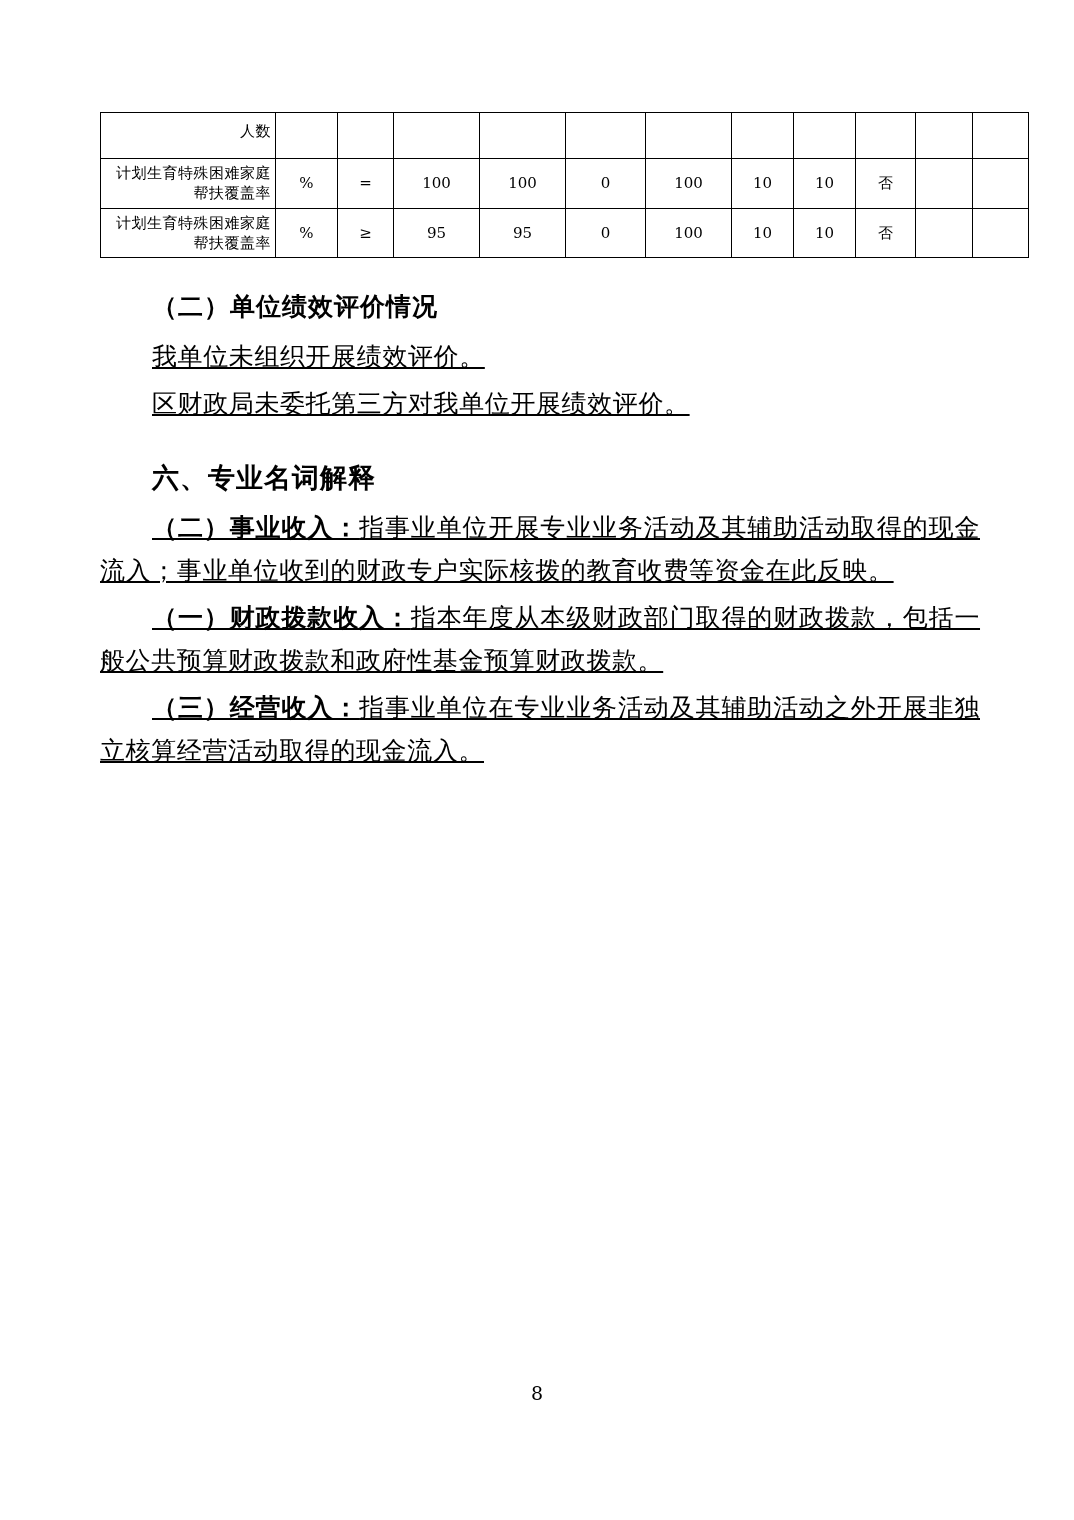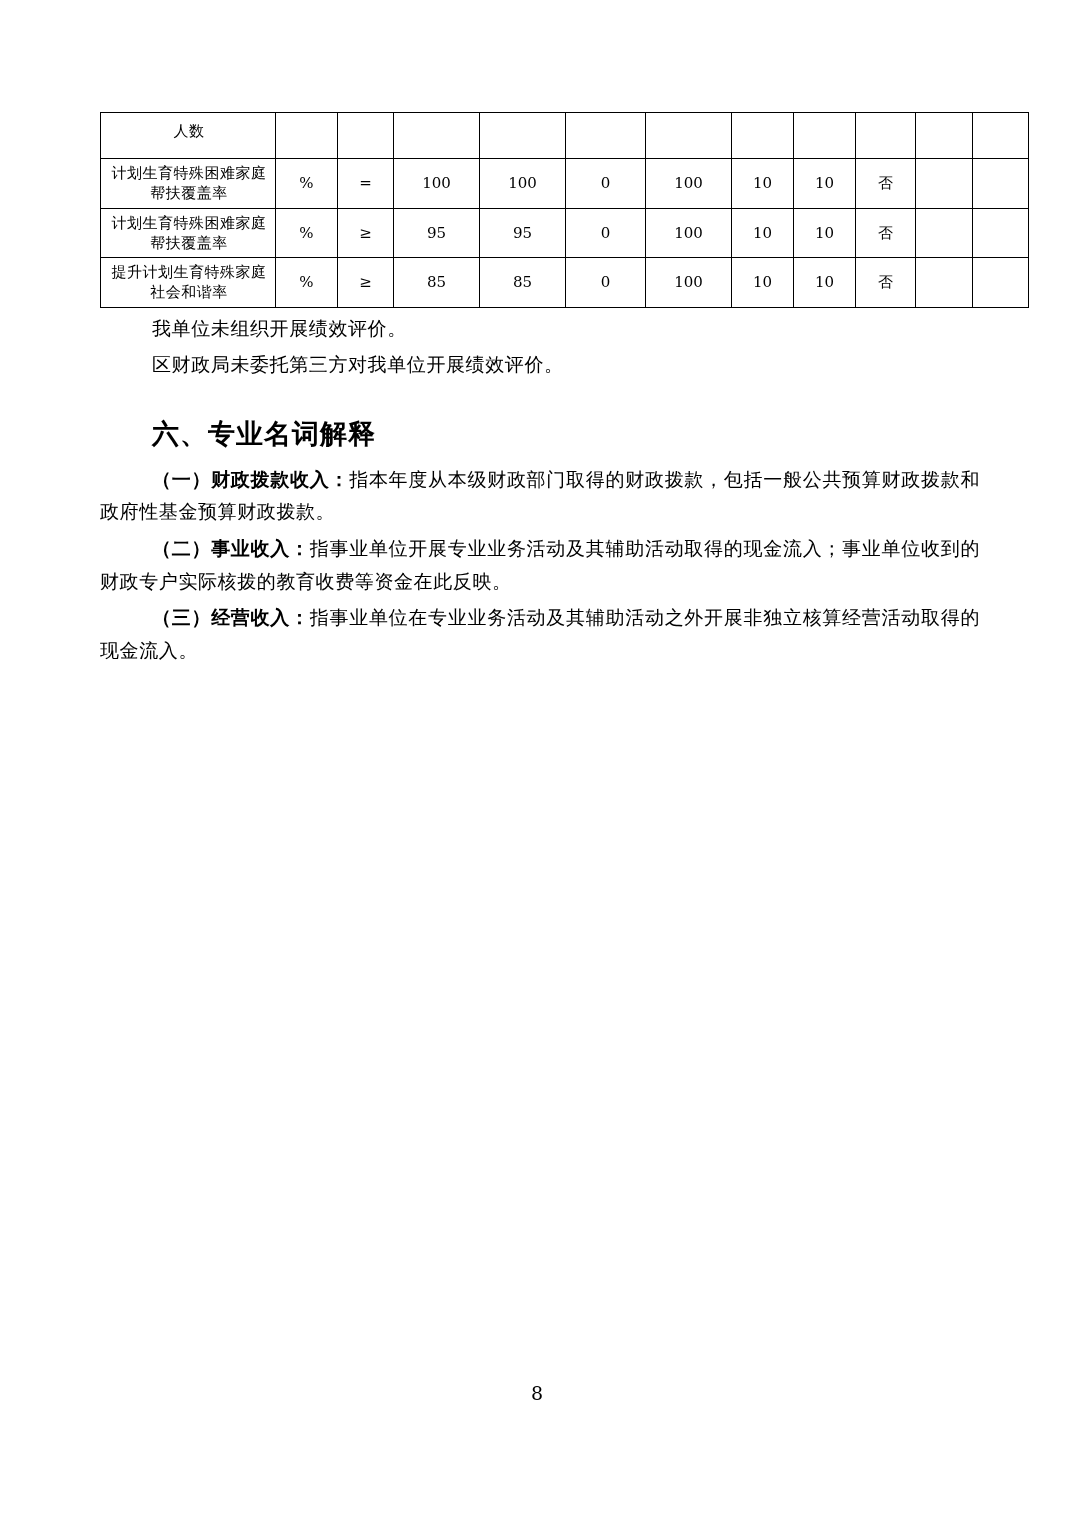--- a/index.html
+++ b/index.html
@@ -35,21 +35,21 @@
     border: 1px solid #000000;
     font-size: 15px;
     line-height: 1.35;
     text-align: center;
     vertical-align: middle;
     padding: 4px 2px;
     height: 46px;
     box-sizing: border-box;
   }
   table.perf td.name {
-    text-align: center;
+    text-align: right;
     padding-left: 6px;
     padding-right: 4px;
     letter-spacing: 0.5px;
   }
   td.c-name   { width: 175px; }
   td.c-unit   { width: 62px; }
   td.c-sym    { width: 56px; }
   td.c-v1     { width: 86px; }
   td.c-v2     { width: 86px; }
   td.c-v3     { width: 80px; }
@@ -75,27 +75,28 @@
   }
   .h-main {
     font-size: 27px;
     font-weight: bold;
     letter-spacing: 1px;
     margin: 30px 0 6px 0;
     text-indent: 52px;
     line-height: 1.7;
   }
   p.body {
-    font-size: 19px;
+    font-size: 25px;
     line-height: 1.72;
     margin: 4px 0 4px 0;
     text-indent: 52px;
     letter-spacing: 0.6px;
     text-align: justify;
     text-justify: inter-ideograph;
+    text-decoration: underline;
   }
   p.body .lead {
     font-weight: bold;
   }
   .pagenum {
     position: absolute;
     left: 0;
     right: 0;
     top: 1382px;
     text-align: center;
@@ -146,46 +147,33 @@
           <td class="c-v1">95</td>
           <td class="c-v2">95</td>
           <td class="c-v3">0</td>
           <td class="c-v4">100</td>
           <td class="c-v5">10</td>
           <td class="c-v6">10</td>
           <td class="c-v7">否</td>
           <td class="c-v8"></td>
           <td class="c-v9"></td>
         </tr>
-        <tr>
-          <td class="name c-name">提升计划生育特殊家庭社会和谐率</td>
-          <td class="c-unit">%</td>
-          <td class="c-sym">≥</td>
-          <td class="c-v1">85</td>
-          <td class="c-v2">85</td>
-          <td class="c-v3">0</td>
-          <td class="c-v4">100</td>
-          <td class="c-v5">10</td>
-          <td class="c-v6">10</td>
-          <td class="c-v7">否</td>
-          <td class="c-v8"></td>
-          <td class="c-v9"></td>
-        </tr>
       </tbody>
     </table>
 
+    <div class="h-sub">（二）单位绩效评价情况</div>
     <p class="body">我单位未组织开展绩效评价。</p>
 
     <p class="body">区财政局未委托第三方对我单位开展绩效评价。</p>
 
     <div class="h-main">六、专业名词解释</div>
 
+    <p class="body"><span class="lead">（二）事业收入：</span><span>指事业单位开展专业业务活动及其辅助活动取得的现金流入；事业单位收到的财政专户实际核拨的教育收费等资金在此反映。</span></p>
+
     <p class="body"><span class="lead">（一）财政拨款收入：</span><span>指本年度从本级财政部门取得的财政拨款，包括一般公共预算财政拨款和政府性基金预算财政拨款。</span></p>
-
-    <p class="body"><span class="lead">（二）事业收入：</span><span>指事业单位开展专业业务活动及其辅助活动取得的现金流入；事业单位收到的财政专户实际核拨的教育收费等资金在此反映。</span></p>
 
     <p class="body"><span class="lead">（三）经营收入：</span><span>指事业单位在专业业务活动及其辅助活动之外开展非独立核算经营活动取得的现金流入。</span></p>
 
 
   </div>
 
   <div class="pagenum">8</div>
 </div>
 
 </body></html>

